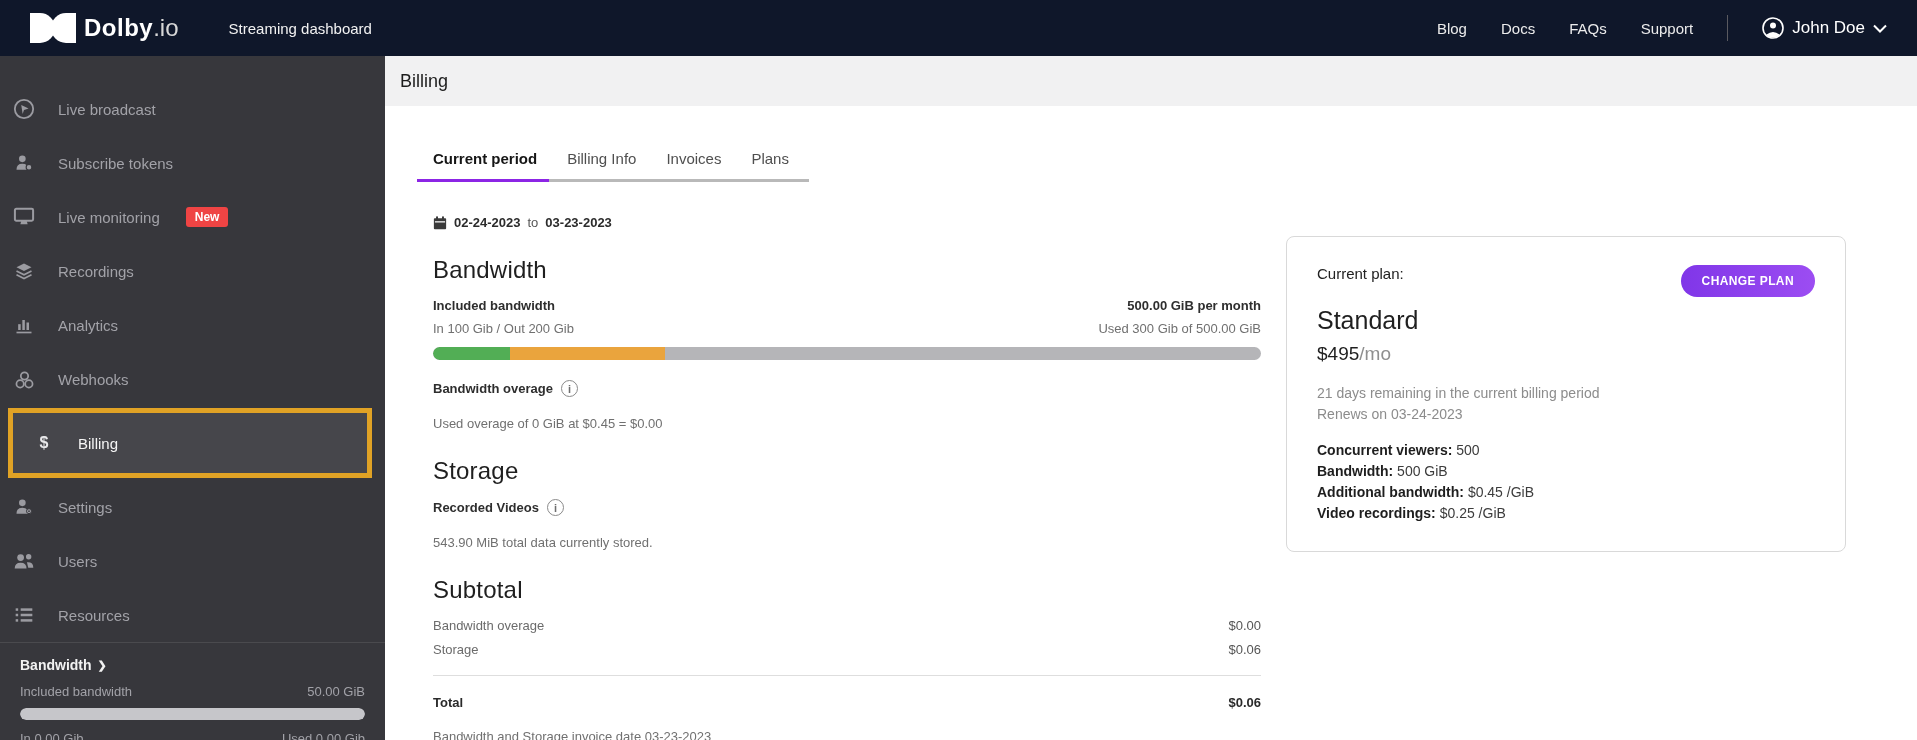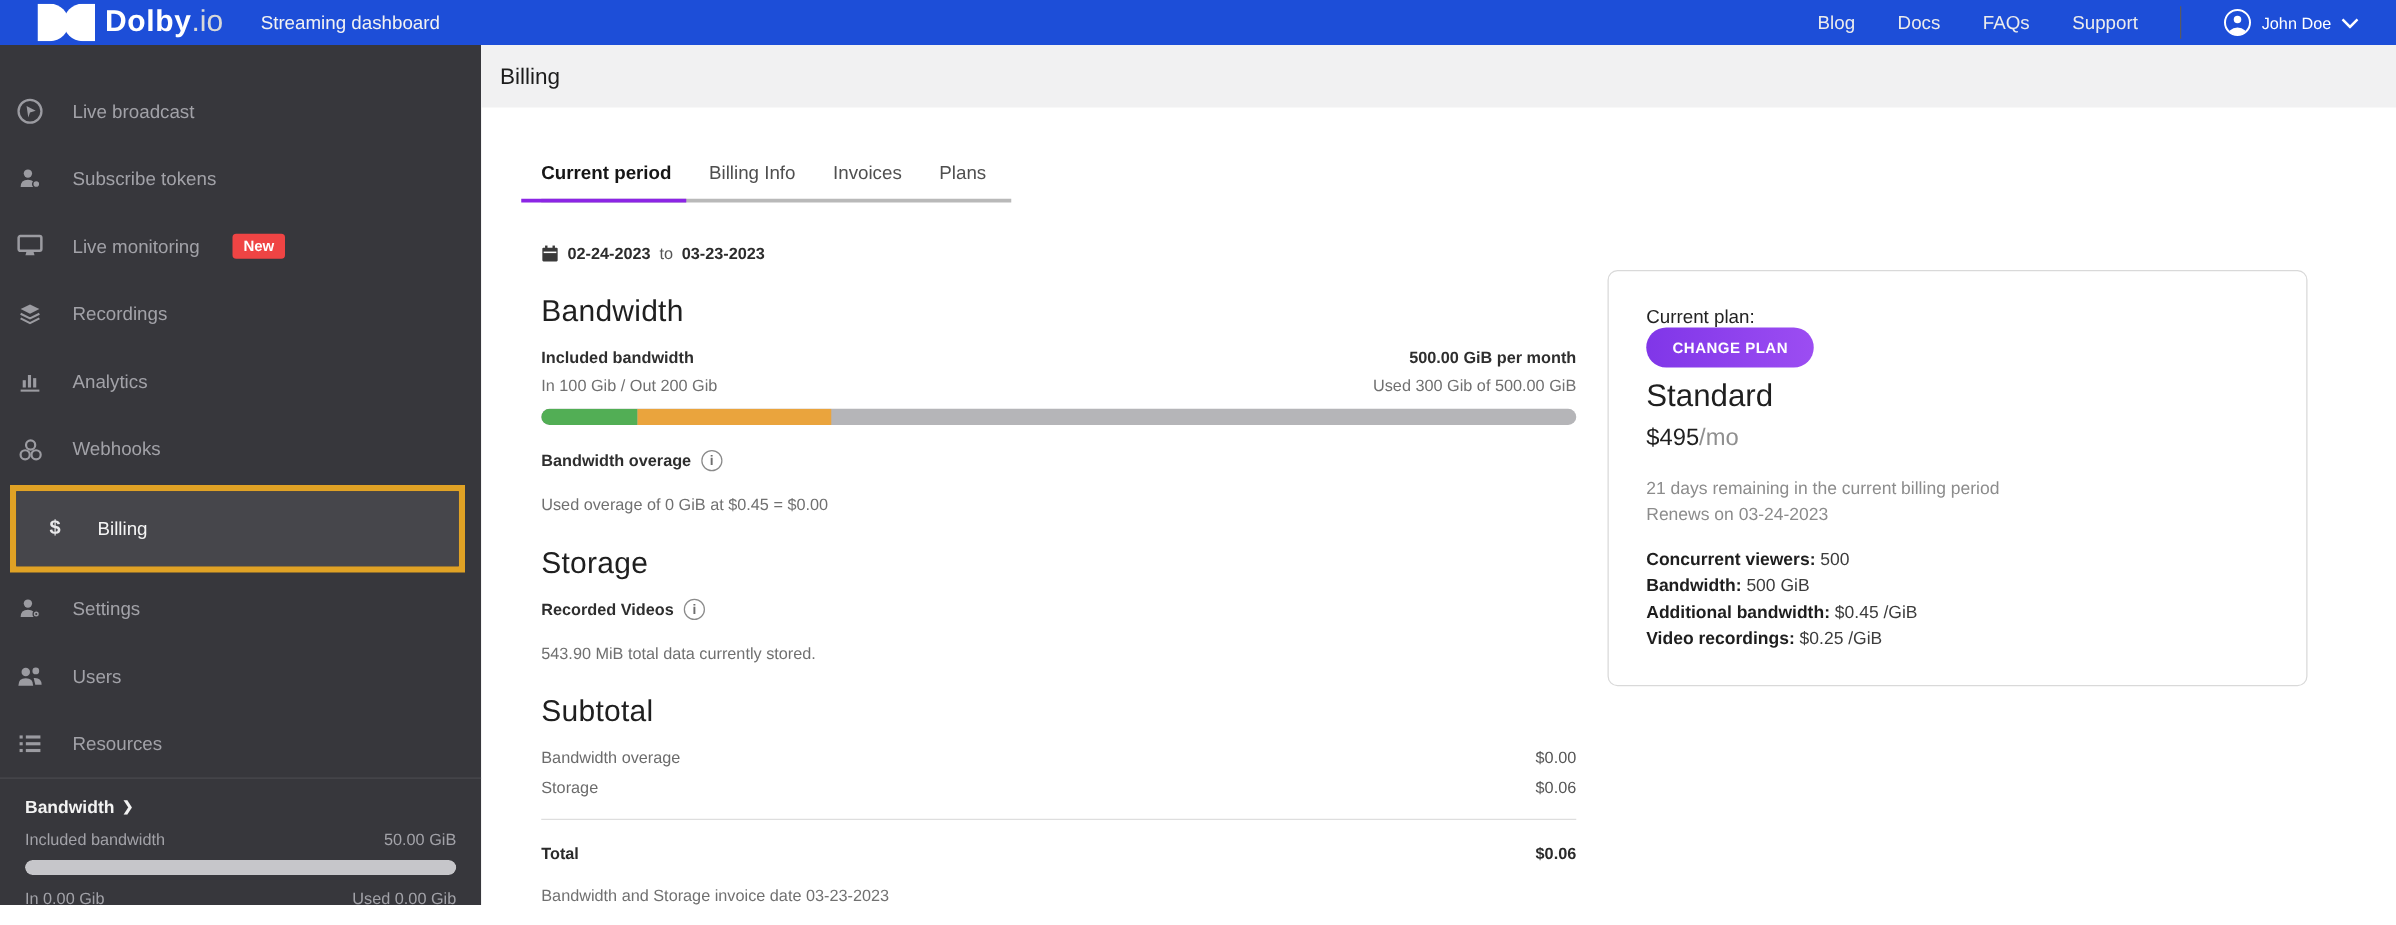--- a/index.html
+++ b/index.html
@@ -1,29 +1,29 @@
 <!DOCTYPE html>
 <html><head>
 <meta charset="utf-8">
 <style>
   * { margin:0; padding:0; box-sizing:border-box; }
   html,body { width:1917px; height:740px; overflow:hidden; }
   body { font-family:"Liberation Sans", sans-serif; background:#fff; color:#333; }
 
   
-  .topbar { height:36px; background:#1d4ed8; display:flex; align-items:center; padding:0 30px; }
+  .topbar { height:56px; background:#0f172a; display:flex; align-items:center; padding:0 30px;gap:20px; }
   .logo { display:flex; align-items:center; gap:8px; }
   .logo-text { font-size:24px; color:#fff; font-weight:700; letter-spacing:.5px; }
   .logo-suffix { font-size:24px; color:#d8d8d8; font-weight:300; }
   .app-name { color:#f2f2f2; font-size:15px; margin-left:30px; }
   .top-right { margin-left:auto; display:flex; align-items:center; gap:34px; }
   .top-link { color:#ececec; font-size:15px; text-decoration:none; cursor:pointer; }
   .top-divider { width:1px; height:26px; background:#5a5a60; }
   .user-menu { display:flex; align-items:center; gap:8px; cursor:pointer; }
-  .user-name { color:#fff; font-size:13px; }
+  .user-name { color:#fff; font-size:17px; }
 
   
   .layout { display:flex; height:688px; }
 
   
   .sidebar { width:385px; background:#37373c; flex-shrink:0; display:flex; flex-direction:column; }
   .side-nav { padding-top:26px; }
   .side-item { height:54px; display:flex; align-items:center; padding-left:12px; gap:22px;
                color:#a2a2a8; font-size:15px; cursor:pointer; }
   .side-item .sicon { width:24px; display:flex; justify-content:center; color:#9b9ba1; }
@@ -75,21 +75,21 @@
                font-weight:700; cursor:pointer; flex-shrink:0; }
 
   .sub-row { display:flex; justify-content:space-between; font-size:13px; color:#6b6b6b; margin-top:9px; }
   .sub-row .val { color:#565656; }
   .total-divider { border:none; border-top:1px solid #dedede; margin:18px 0 0 0; }
   .total-row { display:flex; justify-content:space-between; font-size:13px; font-weight:700; color:#2a2a2a; margin-top:19px; }
 
   
   .plan-card { width:560px; margin-left:25px; margin-top:21px; border:1px solid #d9d9d9; border-radius:8px;
                padding:28px 30px 30px 30px; }
-  .card-top { display:flex; justify-content:space-between; align-items:flex-start;flex-direction:column; }
+  .card-top { display:flex; justify-content:space-between; align-items:flex-start; }
   .current-plan-label { font-size:15px; color:#222; }
   .change-plan-btn { border:none; cursor:pointer; color:#fff; font-family:"Liberation Sans",sans-serif;
                      font-size:12px; font-weight:700; letter-spacing:.4px;
                      background:linear-gradient(90deg,#8036e8,#9c4df2);
                      padding:9px 21px; border-radius:16px; }
   .plan-name { font-size:25px; color:#1f1f1f; margin-top:9px; }
   .plan-price { font-size:19px; margin-top:8px; color:#1f1f1f; }
   .plan-price .suffix { color:#8f8f8f; }
   .card-gray { color:#8c8c8c; font-size:14px; }
   .remaining { margin-top:20px; }

